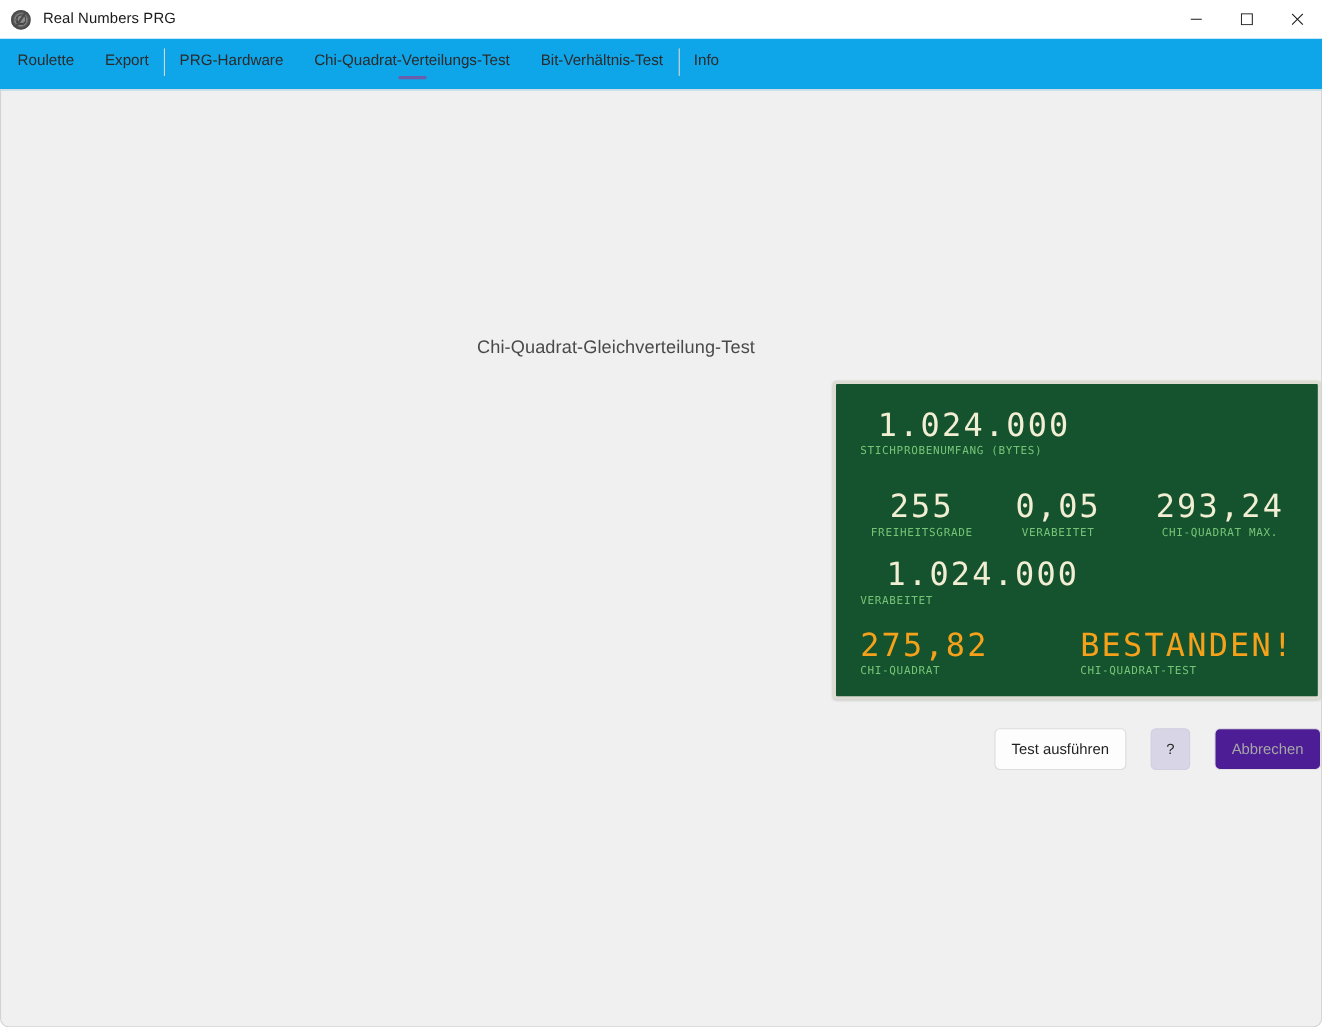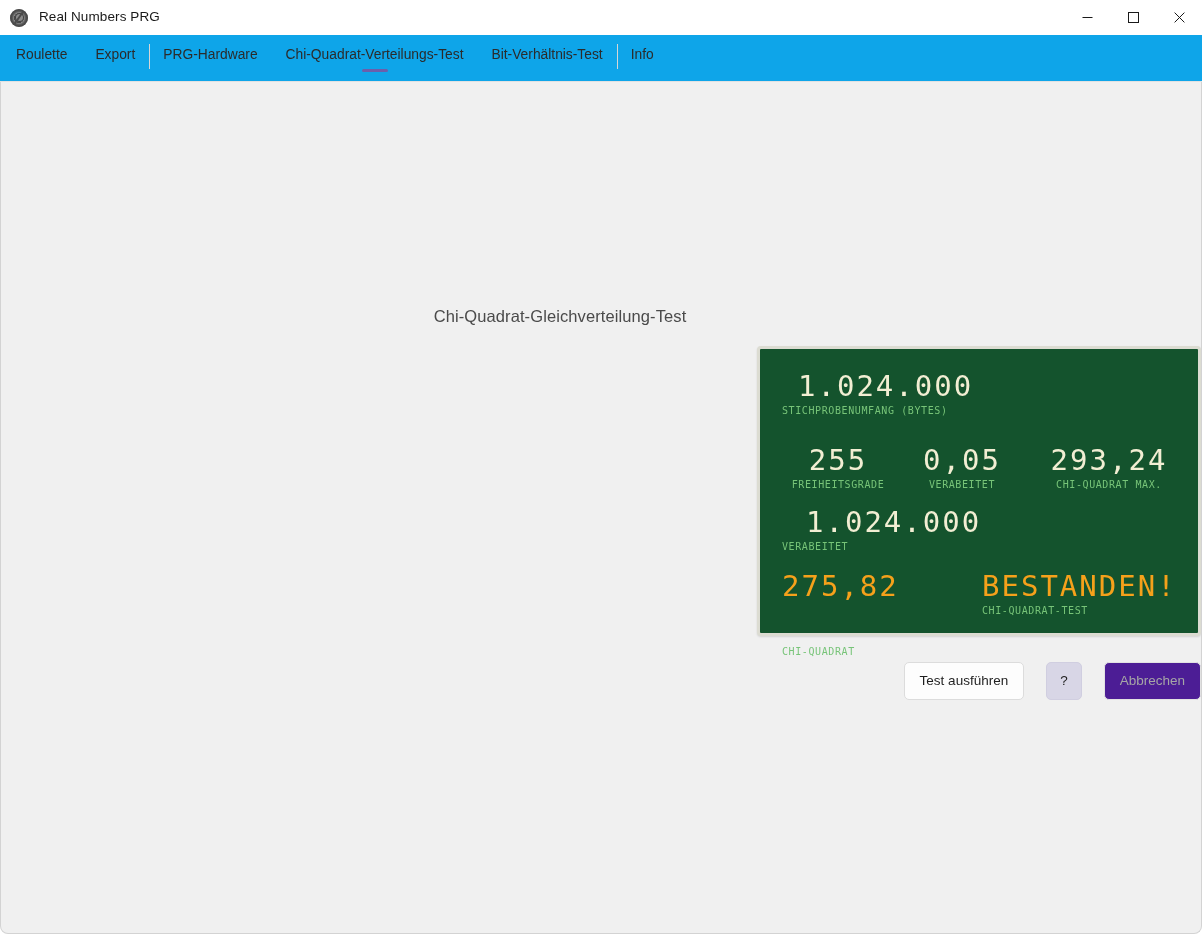--- a/index.html
+++ b/index.html
@@ -224,21 +224,21 @@
   #cell-sig { width: 136px; }
   #cell-max { width: 158px; }
 
   
   #row-processed { left: 22px; top: 158px; }
   #row-processed .lcd-value { margin-left: 24px; text-align: left; }
 
   
   #row-result { left: 22px; top: 222px; }
   #row-result .lcd-cell { align-items: flex-start; }
-  #cell-chi { width: 200px; gap: 41px; }
+  #cell-chi { width: 200px; }
   #cell-verdict { width: 200px; }
 
   
   .buttons {
     display: flex;
     align-items: center;
     gap: 22px;
     margin-top: 26px;
     margin-left: 5px;
   }

